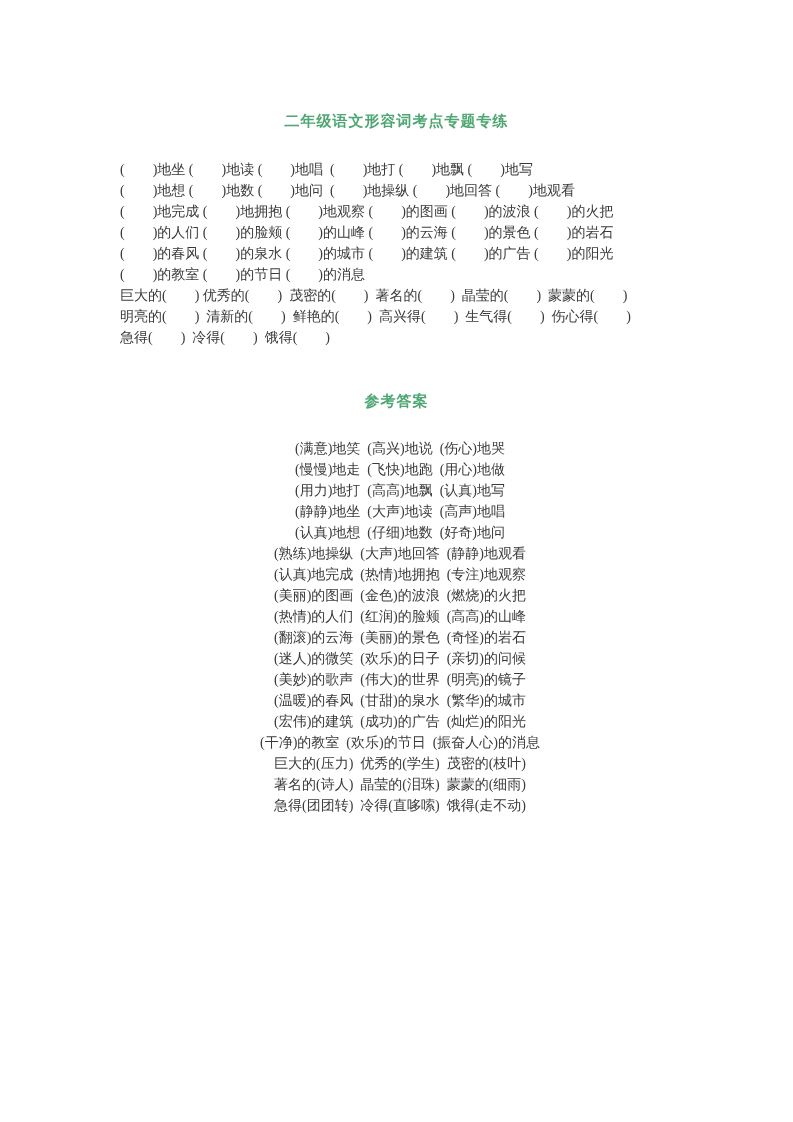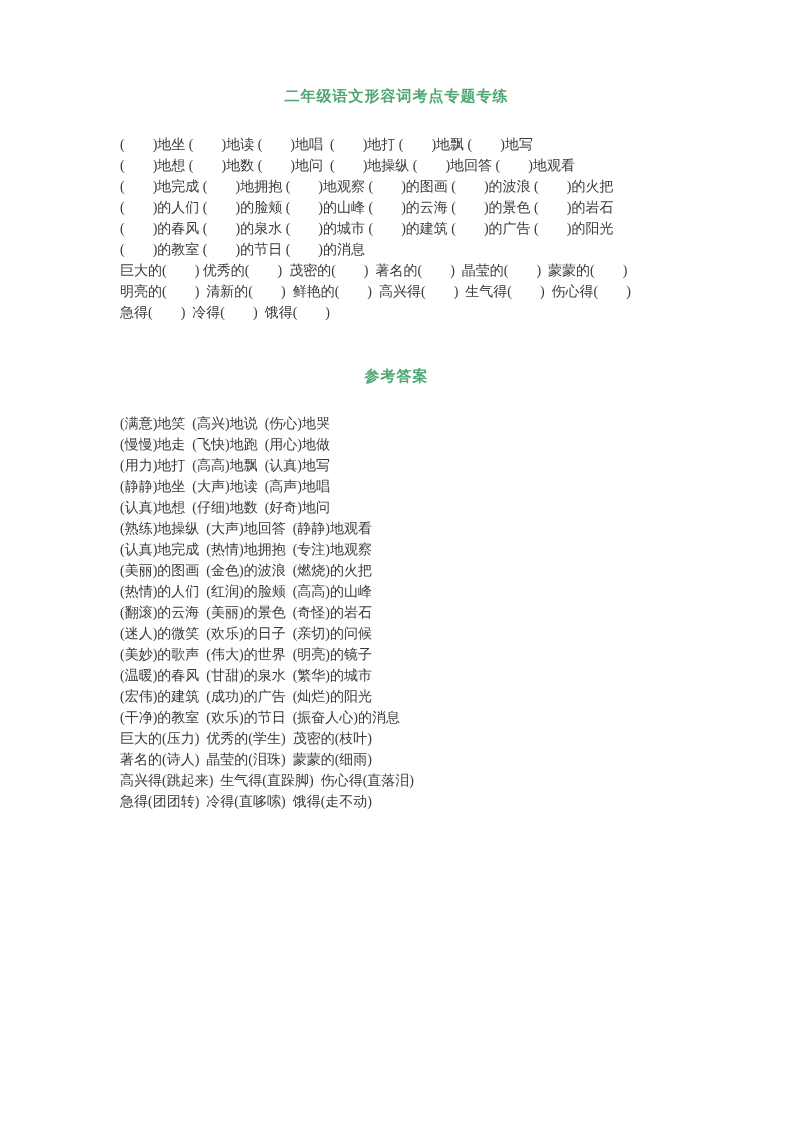--- a/index.html
+++ b/index.html
@@ -8,21 +8,21 @@
     width: 793px;
     height: 1122px;
     margin: 0 auto;
     background: #ffffff;
     font-family: "Liberation Serif", "DejaVu Serif", serif;
     color: #3a3a3a;
     overflow: hidden;
   }
   .doc-title {
     margin: 0;
-    padding-top: 87px;
+    padding-top: 112px;
     text-align: center;
     font-size: 15px;
     font-weight: bold;
     color: #4ea672;
     letter-spacing: 1px;
   }
   .exercise-block {
     margin: 28px 0 0 120px;
     width: 560px;
   }
@@ -30,20 +30,21 @@
     margin: 44px 0 0 0;
     text-align: center;
     font-size: 15px;
     font-weight: bold;
     color: #4ea672;
     letter-spacing: 1px;
   }
   .answers-block {
     margin: 27px 0 14px 120px;
     width: 560px;
+    text-align: center;
   }
   .text-line {
     font-size: 14px;
     line-height: 21px;
     white-space: pre-wrap;
     color: #3a3a3a;
   }
 </style>
 </head>
 <body>
@@ -77,17 +78,16 @@
       <div class="text-line">(美丽)的图画  (金色)的波浪  (燃烧)的火把</div>
       <div class="text-line">(热情)的人们  (红润)的脸颊  (高高)的山峰</div>
       <div class="text-line">(翻滚)的云海  (美丽)的景色  (奇怪)的岩石</div>
       <div class="text-line">(迷人)的微笑  (欢乐)的日子  (亲切)的问候</div>
       <div class="text-line">(美妙)的歌声  (伟大)的世界  (明亮)的镜子</div>
       <div class="text-line">(温暖)的春风  (甘甜)的泉水  (繁华)的城市</div>
       <div class="text-line">(宏伟)的建筑  (成功)的广告  (灿烂)的阳光</div>
       <div class="text-line">(干净)的教室  (欢乐)的节日  (振奋人心)的消息</div>
       <div class="text-line">巨大的(压力)  优秀的(学生)  茂密的(枝叶)</div>
       <div class="text-line">著名的(诗人)  晶莹的(泪珠)  蒙蒙的(细雨)</div>
-      <div class="text-line">高兴得(跳起来)  生气得(直跺脚)  伤心得(直落泪)</div>
       <div class="text-line">急得(团团转)  冷得(直哆嗦)  饿得(走不动)</div>
     </div>
 
 </div>
 
 </body></html>

